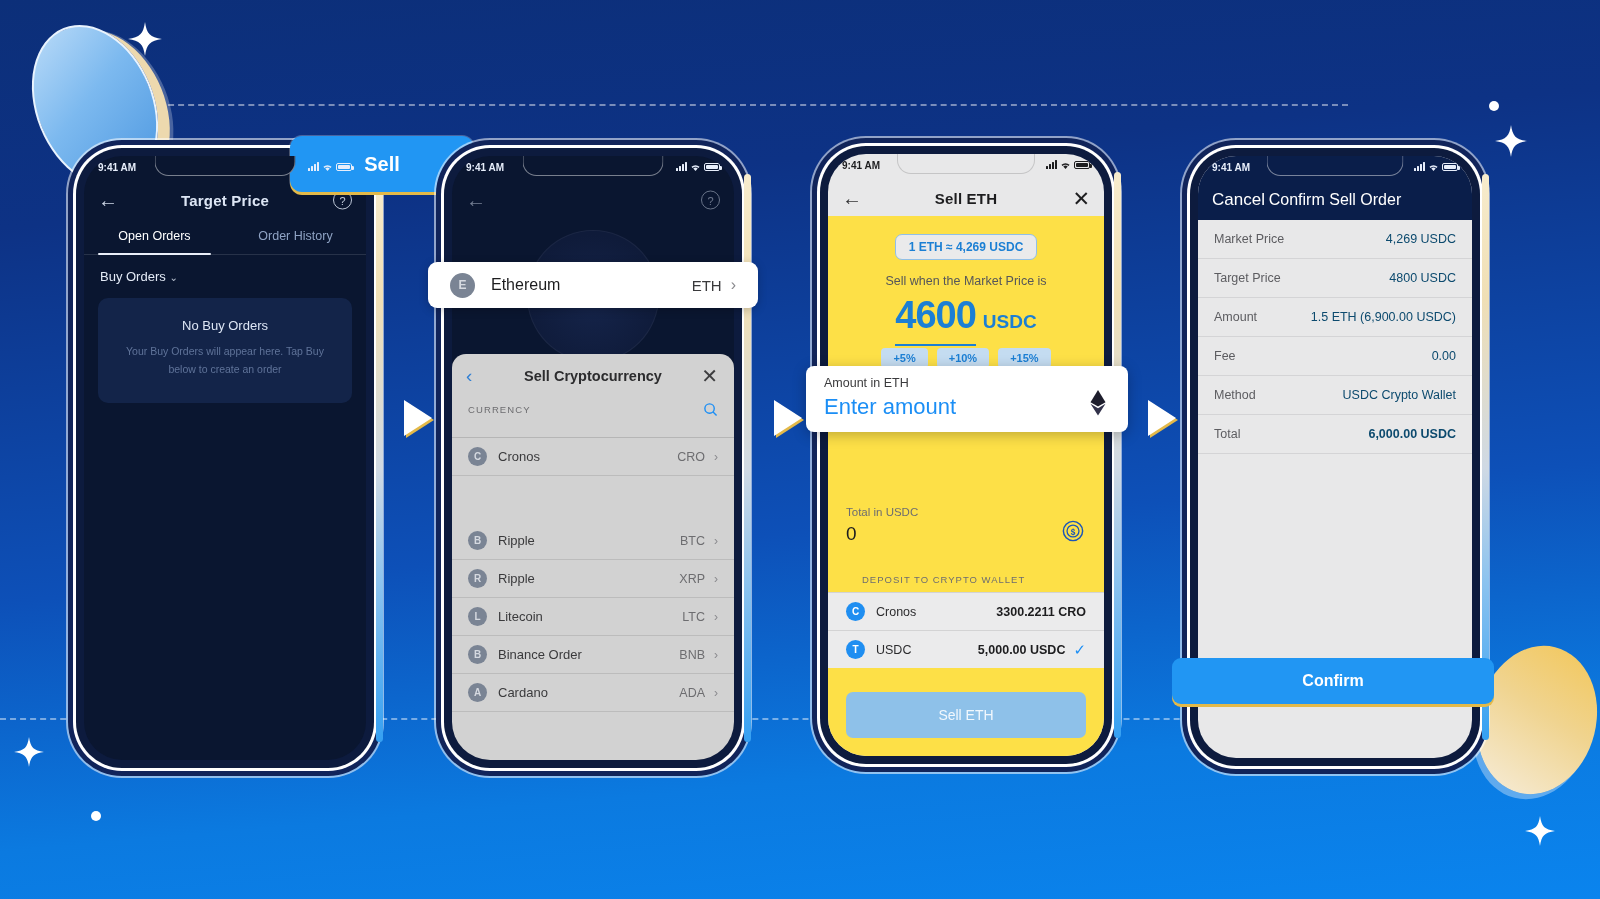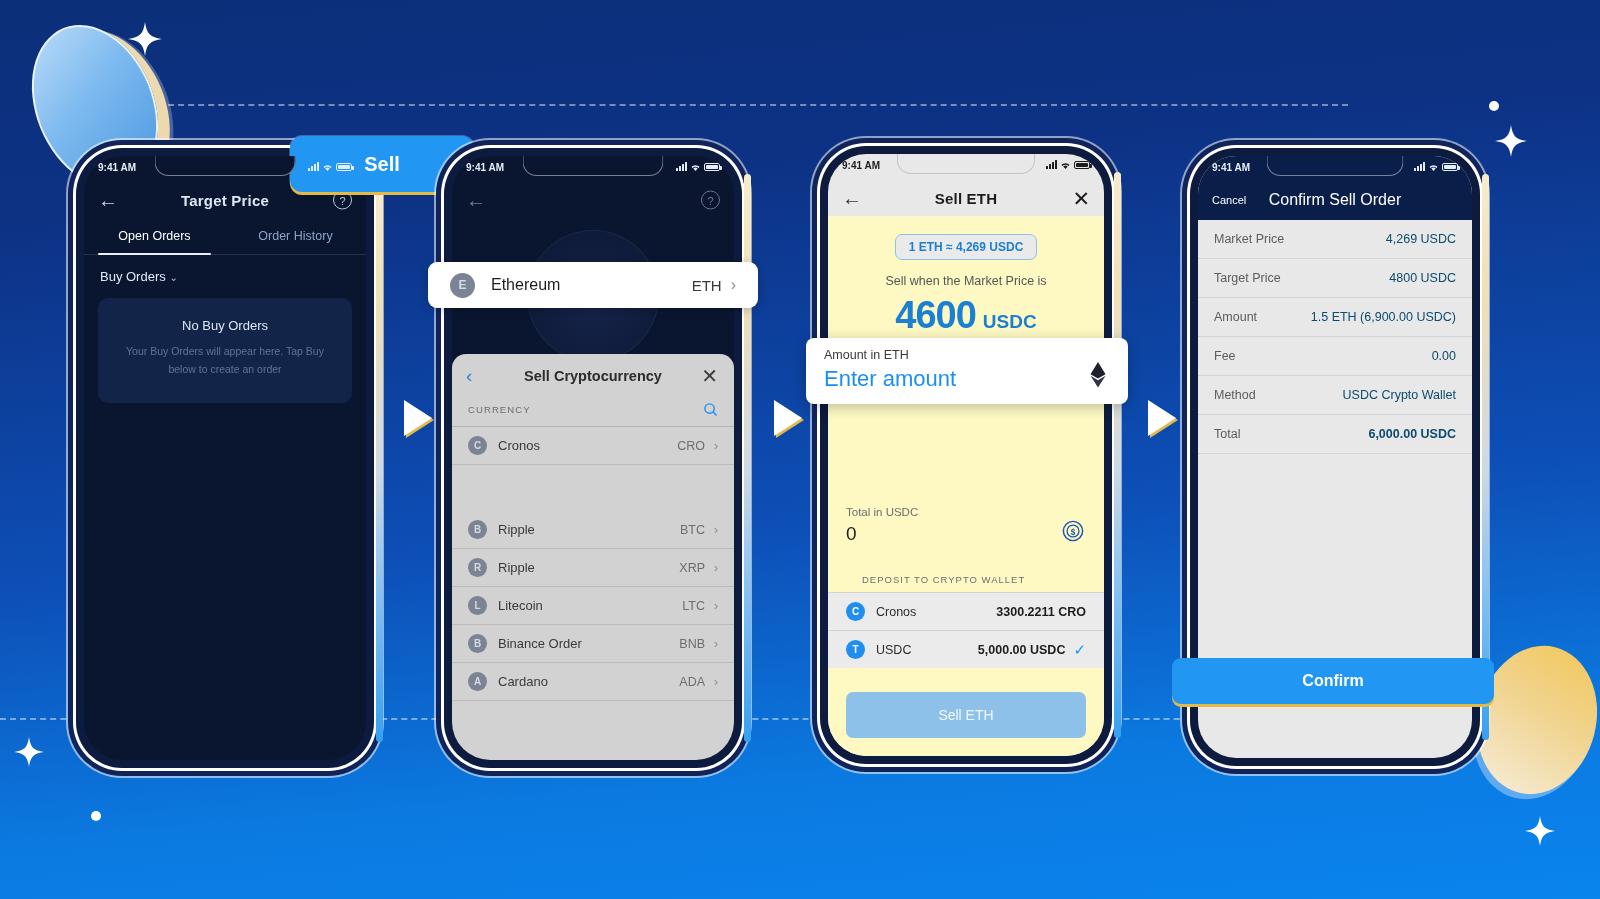--- a/index.html
+++ b/index.html
@@ -124,52 +124,52 @@
   .sheet {
     position:absolute; left:0; right:0; bottom:0; top:198px;
     background:#d2d2d2; border-top-left-radius:14px; border-top-right-radius:14px;
     color:#2c2c2e;
   }
   .sheet-head { position:relative; height:44px; display:flex; align-items:center; justify-content:center;}
   .sheet-head .t { font-size:14.5px; font-weight:bold; }
   .sheet-back { position:absolute; left:14px; color:#2f7fd4; font-size:19px; }
   .sheet-x { position:absolute; right:16px; color:#3d3d3f; font-size:20px; font-weight:300;}
   .sub-head { display:flex; align-items:center; justify-content:space-between;
-              padding:4px 16px 9px; border-bottom:1px solid rgba(0,0,0,.13);}
+              padding:4px 16px 20px; border-bottom:1px solid rgba(0,0,0,.13);}
   .sub-head .cap { font-size:9.5px; letter-spacing:1.1px; color:#6d6d70; }
   .coin-row { display:flex; align-items:center; padding:9px 16px; border-bottom:1px solid rgba(0,0,0,.10);}
   .coin-ico { width:19px;height:19px;border-radius:50%;background:#7a8494;color:#d5d9e0;
               font-size:10px;display:flex;align-items:center;justify-content:center;margin-right:11px;font-weight:bold;}
   .coin-name{ flex:1; font-size:13px; color:#3a3a3c;}
   .coin-sym { font-size:12.5px; color:#6d6d70; margin-right:9px;}
   .coin-chev{ font-size:12px; color:#8a8a8e;}
   .row-highlight {
     position:absolute; left:-16px; right:-16px; top:114px; height:46px;
     background:#ffffff; border-radius:9px; display:flex; align-items:center; padding:0 22px;
     box-shadow:0 2px 10px rgba(0,0,0,.22); z-index:12;
   }
   .row-highlight .coin-ico{ width:25px;height:25px;font-size:12px;margin-right:16px;}
   .row-highlight .coin-name{ font-size:16px; color:#1d1d1f;}
   .row-highlight .coin-sym{ font-size:15px; color:#3a3a3c;}
   .row-highlight .coin-chev{ font-size:16px; }
 
   
-  .sell-body { position:absolute; top:62px; left:0; right:0; bottom:0; background:#fef9c3;}
+  .sell-body { position:absolute; top:62px; left:0; right:0; bottom:0; background:#fde047;}
   .rate-chip { margin:18px auto 0; width:fit-content; padding:5px 13px; border:1px solid #90bfe8;
                border-radius:7px; color:#1b7fd4; font-size:12px; font-weight:bold; background:#eaeaeb;}
   .sell-when { text-align:center; margin-top:14px; font-size:12.5px; color:#55565a;}
   .big-price { text-align:center; margin-top:6px; }
   .big-price .num { font-size:38px; font-weight:bold; color:#1b7fd4; letter-spacing:-1px;
                     border-bottom:2px solid #1b7fd4; padding-bottom:8px; }
   .big-price .cur { font-size:19px; font-weight:bold; color:#1b7fd4; margin-left:7px;}
   .pct-row { display:flex; justify-content:center; gap:9px; margin-top:11px;}
   .pct { background:#c4dcf1; color:#1b7fd4; font-size:11px; font-weight:bold;
          padding:4px 12px; border-radius:4px; }
   .amount-float {
-    position:absolute; left:-14px; right:-16px; top:192px; height:66px; background:#fff;
+    position:absolute; left:-14px; right:-16px; top:220px; height:66px; background:#fff;
     border-radius:8px; padding:10px 18px 0; z-index:14;
     box-shadow:0 3px 14px rgba(0,0,0,.25);
   }
   .amount-float .lab { font-size:12.5px; color:#3a3a3c;}
   .amount-float .val { font-size:22px; color:#1b8ef5; margin-top:4px;}
   .eth-glyph { position:absolute; right:22px; top:24px; }
   .total-block { position:absolute; top:290px; left:0; right:0; padding:0 18px; }
   .total-lab { font-size:11.5px; color:#6d6d70;}
   .total-val { font-size:19px; color:#1d1d1f; margin-top:5px;}
   .usdc-glyph { position:absolute; right:20px; top:14px;}
@@ -181,21 +181,21 @@
   .wallet-name{ flex:1; font-size:12.5px; color:#2c2c2e;}
   .wallet-bal { font-size:12.5px; color:#1d1d1f; font-weight:bold;}
   .tick { color:#1b8ef5; font-size:15px; margin-left:8px; }
   .btn-sell-eth { position:absolute; left:18px; right:18px; top:476px; height:46px; border-radius:7px;
                   background:#8ec1e9; color:#f2f8fd; font-size:14px; display:flex;
                   align-items:center; justify-content:center;}
 
   
   .navbar-dark { background:#0a1e4a; height:40px; position:relative; display:flex;
                  align-items:center; justify-content:center; margin-top:24px;}
-  .cancel-lnk { position:absolute; left:14px; font-size:11px; color:#fff;}
+  .cancel-lnk { position:absolute; left:14px; font-size:17px; color:#fff;}
   .sum-row { display:flex; align-items:center; justify-content:space-between;
              padding:12px 16px; border-bottom:1px solid #d4d4d6; font-size:12.5px;}
   .sum-row .k { color:#5c5c60; }
   .sum-row .v { color:#0c4a6e; }
   .sum-row.total .v { font-weight:bold; }
   .btn-confirm {
     position:absolute; left:-18px; right:-14px; bottom:62px; height:46px; border-radius:9px;
     background:#2196f3; color:#fff; font-size:16px; font-weight:bold;
     display:flex; align-items:center; justify-content:center; z-index:14;
     box-shadow:0 3px 0 0 #e3b949;

